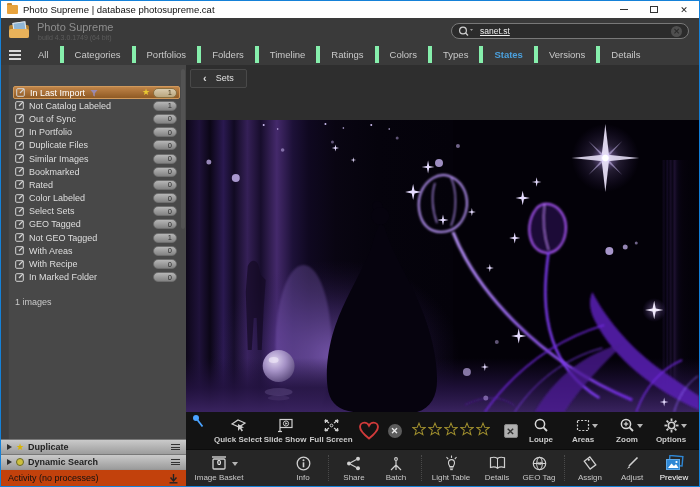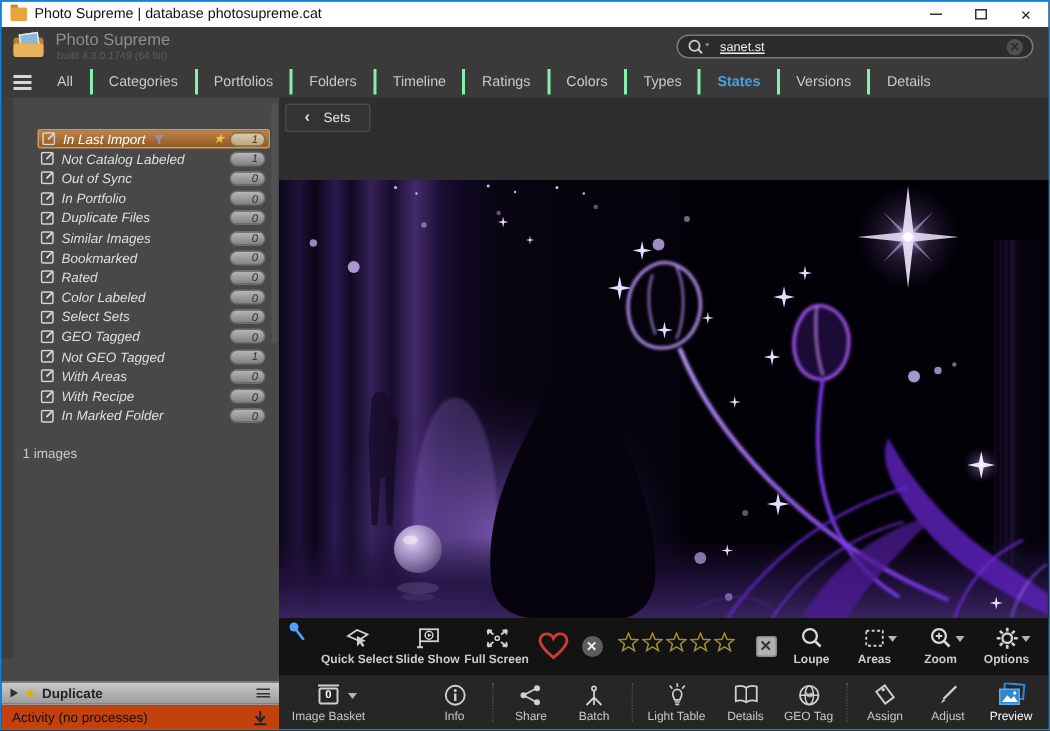--- a/index.html
+++ b/index.html
@@ -28,29 +28,29 @@
   .searchbox{position:absolute;right:10px;top:5px;width:238px;height:16px;border:1px solid #787878;
     border-radius:9px;background:#2b2b2b;display:flex;align-items:center;padding:0 6px;}
   .searchbox svg{flex:0 0 auto;}
   .search-val{font-size:8.5px;color:#efefef;margin-left:6px;flex:1;text-decoration:underline;}
   .search-clear{width:11px;height:11px;border-radius:50%;background:#6d6d6d;opacity:.55;color:#2c2c2c;
     font-size:8px;line-height:11px;text-align:center;font-weight:bold;}
   
   .tabbar{height:21px;background:#3a3a3a;display:flex;align-items:center;padding-left:8px;flex:0 0 21px;}
   .hamburger{width:12px;margin-right:6px;display:flex;flex-direction:column;gap:2px;}
   .hamburger i{display:block;height:2px;background:#d8d8d8;}
-  .tab{padding:3px 11px;font-size:9.5px;color:#c9c9c9;border-left:2px solid #86efac;}
+  .tab{padding:3px 11px;font-size:9.5px;color:#c9c9c9;border-left:4px solid #86efac;}
   .tab:first-child{border-left:none;}
   .tab.active{color:#4ba0dd;font-weight:bold;}
   
   .content{flex:1;display:flex;min-height:0;}
   .sidebar{width:185px;background:#484848;display:flex;flex-direction:column;position:relative;flex:0 0 185px;}
   .side-strip{position:absolute;left:0;top:0;bottom:47px;width:8px;background:#3e3e3e;border-right:1px solid #404040;}
   .side-scroll{position:absolute;right:1px;top:4px;width:4px;height:160px;background:#5d5d5d;border-radius:2px;opacity:.5;}
-  .states-list{padding:21px 7px 0 24px;font-style:italic;}
+  .states-list{padding:21px 7px 0 12px;}
   .state-row{height:13.2px;display:flex;align-items:center;font-size:9px;color:#dedede;padding:0 2px;}
   .state-row .row-ic{width:9px;height:9px;margin-right:5px;display:inline-flex;}
   .row-label{white-space:nowrap;}
   .state-row .pill{margin-left:auto;width:24px;height:10px;border-radius:5px;
     background:linear-gradient(#b6b6b6,#838383);color:#2e2e2e;font-size:7.5px;
     display:flex;align-items:center;justify-content:flex-end;padding-right:4px;border:1px solid #6e6e6e;}
   .state-row.selected{background:linear-gradient(#c08448,#8f5a24);border:1px solid #d19a5c;border-radius:2px;color:#fff;margin-right:-1px;}
   .state-row.selected .pill{background:linear-gradient(#d9cbae,#b9a67e);color:#4a3a1a;border-color:#8a7040;}
   .funnel{margin-left:5px;display:inline-flex;}
   .row-star{margin-left:auto;color:#e8c832;font-size:9px;line-height:9px;}
@@ -330,20 +330,30 @@
       <div class="panel-header">
         <span class="tri"></span>
         <span class="ph-star">★</span>
         <span>Duplicate</span>
         <span class="ph-menu">
             <i></i>
             <i></i>
             <i></i>
           </span>
       </div>
+      <div class="panel-header">
+        <span class="tri"></span>
+        <span class="dyn-ic"></span>
+        <span>Dynamic Search</span>
+        <span class="ph-menu">
+            <i></i>
+            <i></i>
+            <i></i>
+          </span>
+      </div>
       <div class="activity-bar">
         <span>Activity (no processes)</span>
         <svg width="11" height="11" viewBox="0 0 11 11">
           <line x1="5.5" y1="1" x2="5.5" y2="7" stroke="#222" stroke-width="1.4"></line>
           <path d="M2.5,4.5 L5.5,8 L8.5,4.5" fill="none" stroke="#222" stroke-width="1.4"></path>
           <line x1="1.5" y1="9.8" x2="9.5" y2="9.8" stroke="#222" stroke-width="1.4"></line>
         </svg>
       </div>
     </aside>
 

